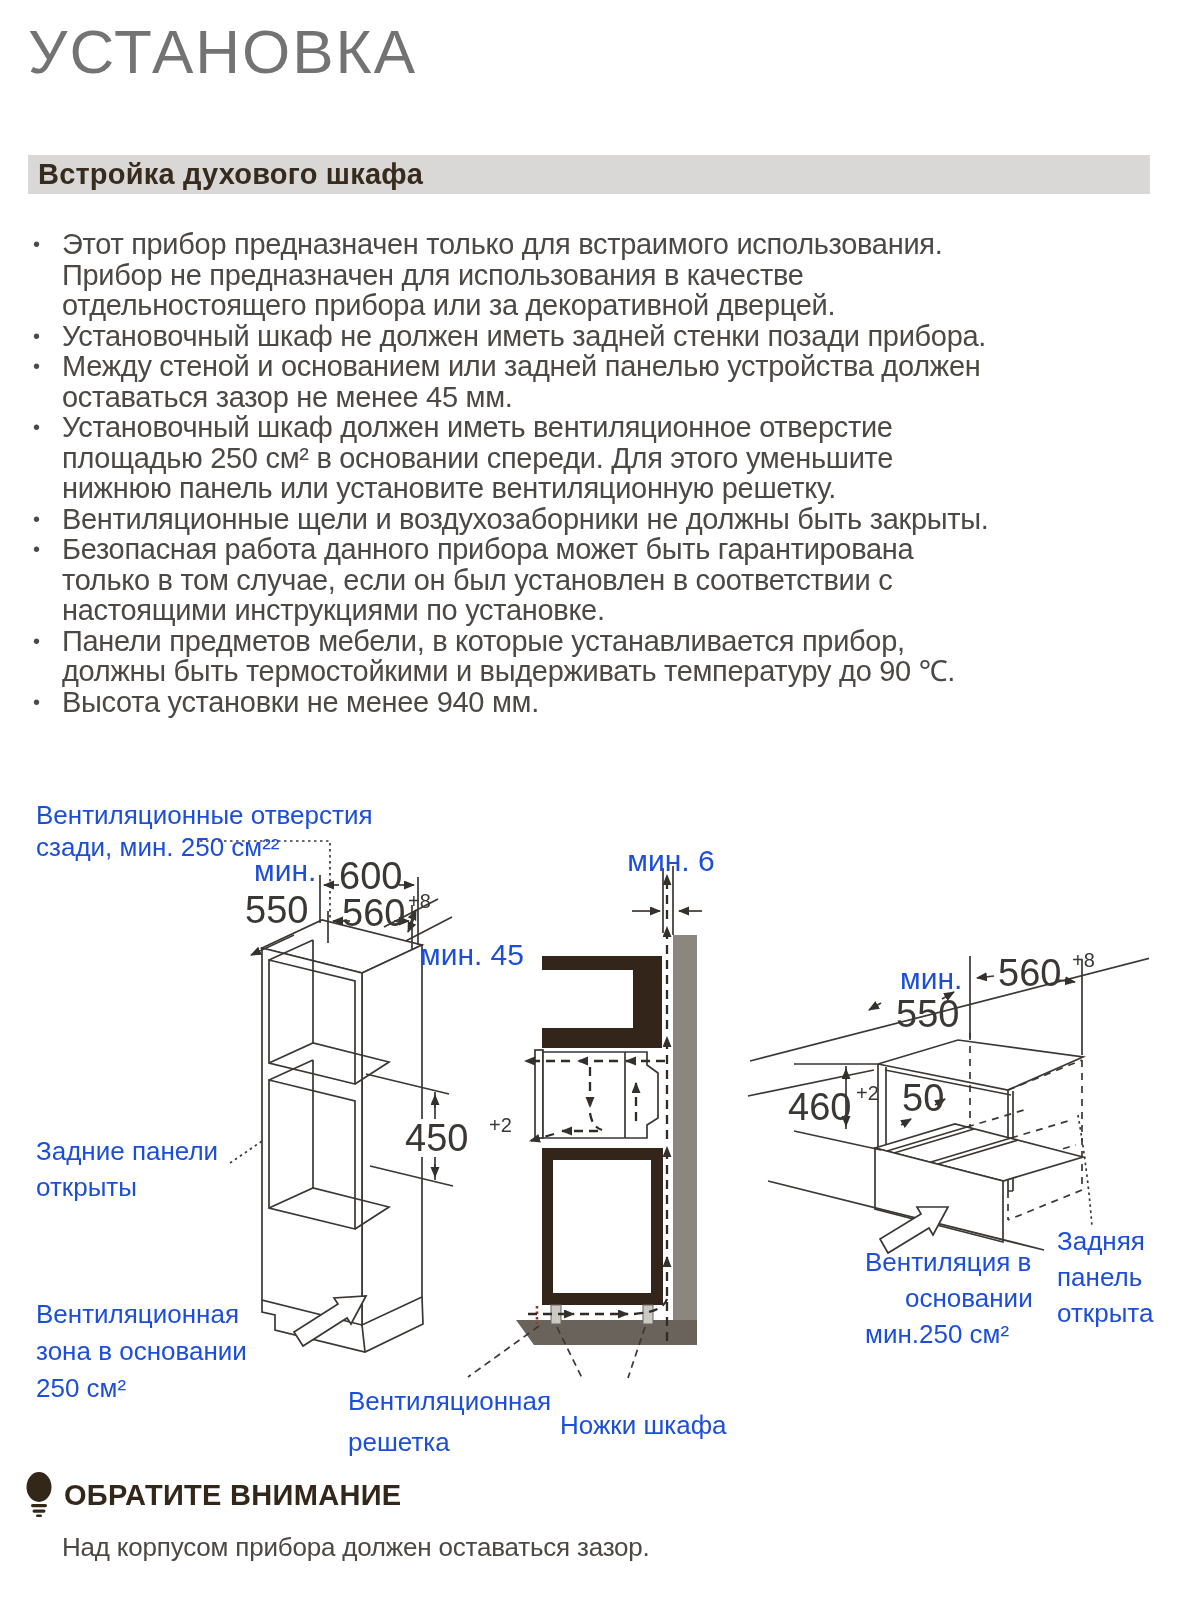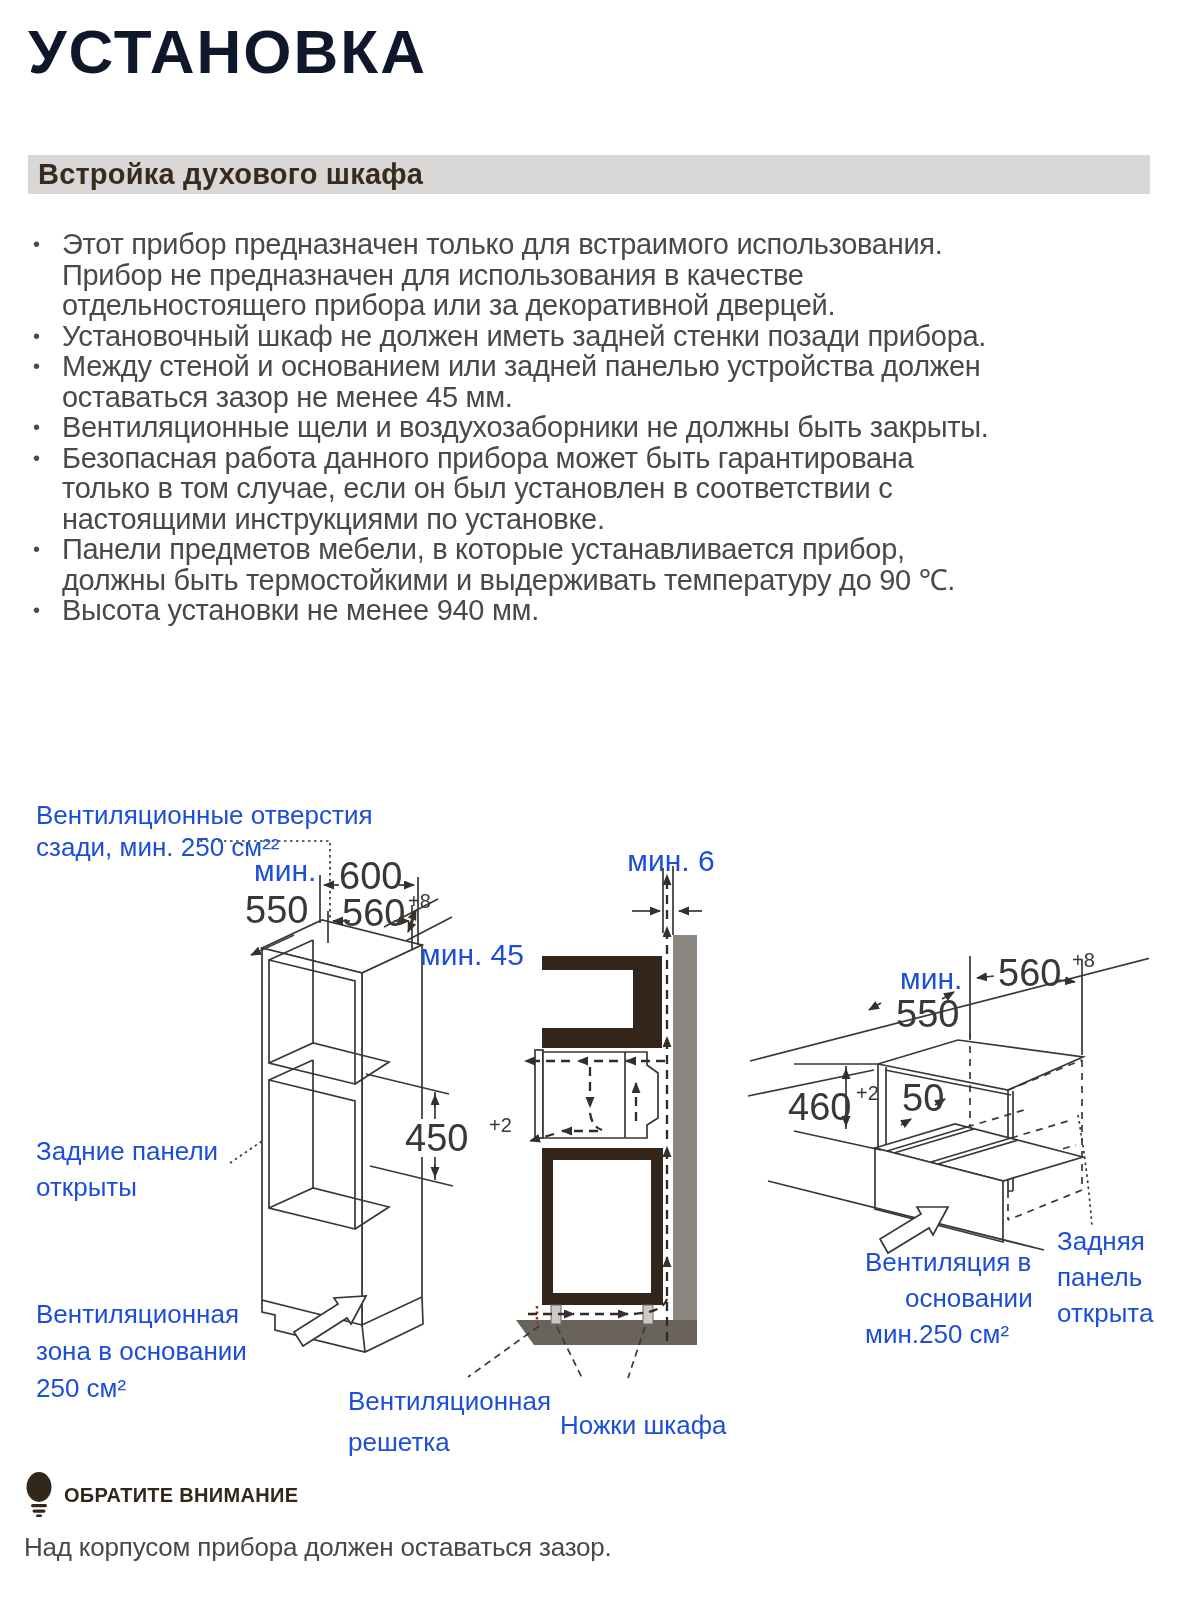--- a/index.html
+++ b/index.html
@@ -1,54 +1,55 @@
 <!DOCTYPE html>
 <html><head>
 <meta charset="utf-8">
 <style>
   * { margin:0; padding:0; box-sizing:border-box; }
   html,body { background:#fff; }
   .page { position:relative; width:1185px; height:1600px; background:#fff; overflow:hidden;
           font-family:"Liberation Sans", sans-serif; }
-  .title { position:absolute; left:28px; top:16px; font-size:62px; font-weight:700;
-           letter-spacing:2px; color:#0f172a; }
+  .title { position:absolute; left:28px; top:16px; font-size:62px; font-weight:400;
+           letter-spacing:2px; color:#737373; }
   .section-bar { position:absolute; left:28px; top:155px; width:1122px; height:39px;
                  background:#d9d8d6; display:flex; align-items:center; }
   .section-bar span { font-size:29px; font-weight:700; color:#372b1e; padding-left:10px; letter-spacing:0.2px; }
   ul.bullets { position:absolute; left:30px; top:229px; width:975px; list-style:none; }
   ul.bullets li { position:relative; padding-left:32px; font-size:29px; line-height:30.5px;
                   color:#4b4845; letter-spacing:-0.3px; }
   ul.bullets li::before { content:"•"; position:absolute; left:3px; top:0; font-size:20px; color:#4b4845; }
   .diagram { position:absolute; left:36px; top:793px; width:1113px; height:668px; }
   .diagram svg { position:absolute; left:0; top:0; }
   .dlabel { position:absolute; color:#1d4ed8; font-size:26px; line-height:32px; white-space:nowrap; }
   .dim { position:absolute; color:#3b3734; font-size:38px; line-height:1; white-space:nowrap; }
   .dim.bg { background:#fff; padding:0 3px; }
   .sup { position:absolute; color:#3b3734; font-size:20px; line-height:1; white-space:nowrap; }
   .mid { font-size:30px; }
   .note { position:absolute; left:24px; top:1472px; }
   .note-head { display:flex; align-items:center; gap:8px; }
-  .note-head span { font-size:20px; font-weight:700; color:#33271a; letter-spacing:0.3px; }
-  .note-text { margin-top:14px; font-size:26px; color:#4b4845; letter-spacing:-0.2px; }
+  .note-head span { font-size:29px; font-weight:700; color:#33271a; letter-spacing:0.3px; }
+  .note-text { margin-top:14px; font-size:26px; color:#4b4845; letter-spacing:-0.2px;margin-left:38px; }
 </style>
 </head>
 <body>
 
 <div class="page">
 
   <div class="title">УСТАНОВКА</div>
 
   <div class="section-bar">
     <span>Встройка духового шкафа</span>
   </div>
 
   <ul class="bullets">
     <li>Этот прибор предназначен только для встраимого использования. Прибор не предназначен для использования в качестве отдельностоящего прибора или за декоративной дверцей.</li>
     <li>Установочный шкаф не должен иметь задней стенки позади прибора.</li>
     <li>Между стеной и основанием или задней панелью устройства должен оставаться зазор не менее 45 мм.</li>
+    <li>Установочный шкаф должен иметь вентиляционное отверстие площадью 250 см² в основании спереди. Для этого уменьшите нижнюю панель или установите вентиляционную решетку.</li>
     <li>Вентиляционные щели и воздухозаборники не должны быть закрыты.</li>
     <li>Безопасная работа данного прибора может быть гарантирована только в том случае, если он был установлен в соответствии с настоящими инструкциями по установке.</li>
     <li>Панели предметов мебели, в которые устанавливается прибор, должны быть термостойкими и выдерживать температуру до 90 ℃.</li>
     <li>Высота установки не менее 940 мм.</li>
   </ul>
 
   <div class="diagram">
     <svg width="1113" height="668" viewBox="0 0 1113 668">
       <defs>
         <marker id="ah" markerUnits="userSpaceOnUse" markerWidth="13" markerHeight="11" refX="10" refY="4.5" orient="auto">

